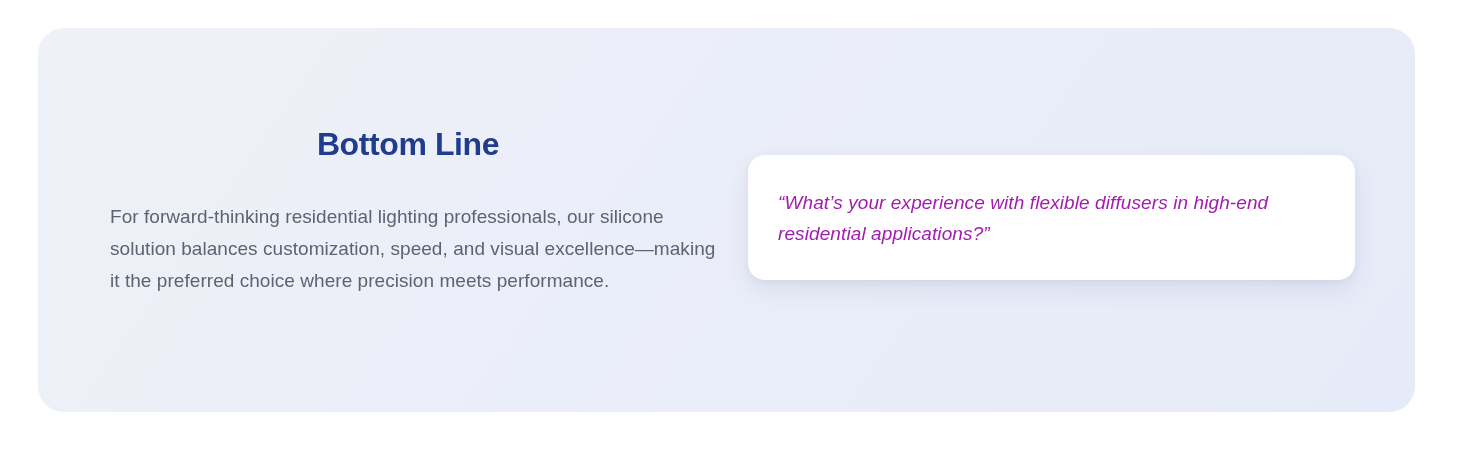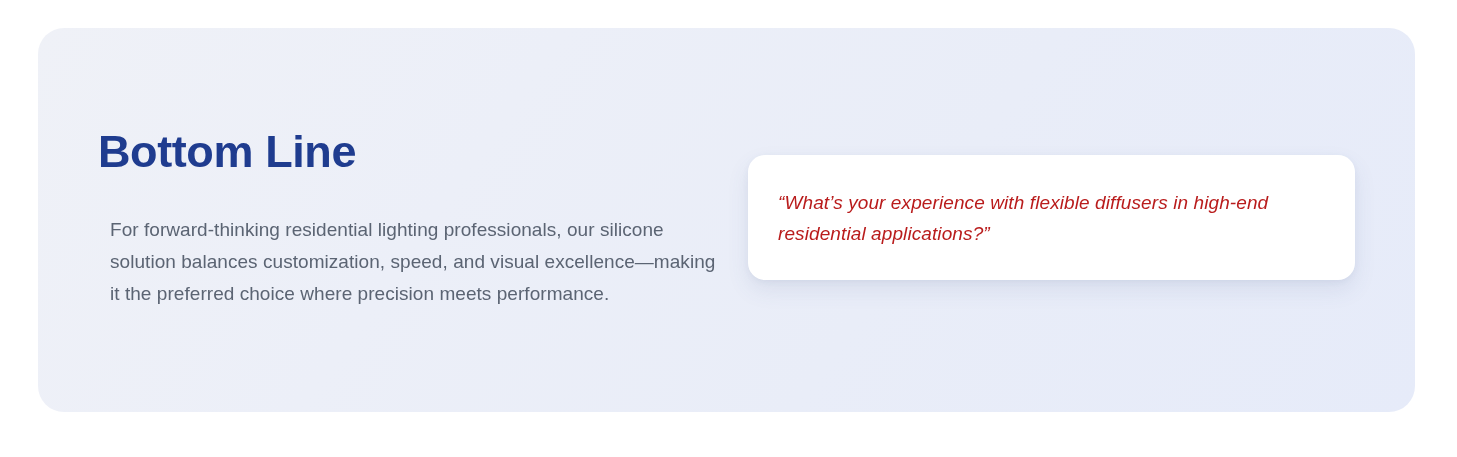--- a/index.html
+++ b/index.html
@@ -41,26 +41,27 @@
   
   .text-col {
     position: absolute;
     left: 60px;
     top: 100px;
     width: 620px;
   }
 
   .headline {
     margin: 0;
-    font-size: 45px;
+    font-size: 32px;
     line-height: 1.05;
     font-weight: bold;
     letter-spacing: -0.4px;
     color: #1f3c8f;
     font-family: "Liberation Sans", "DejaVu Sans", sans-serif;
+    text-align: center;
   }
 
   .body-copy {
     margin: 12px;
     padding-top: 27px;
     width: 608px;
     font-size: 19px;
     line-height: 32px;
     color: #5b6473;
     font-weight: 400;
@@ -81,21 +82,21 @@
     display: flex;
     align-items: center;
   }
 
   .quote-text {
     margin: 0;
     padding: 0 34px 0 30px;
     font-size: 19px;
     line-height: 31px;
     font-style: italic;
-    color: #b91c1c;
+    color: #a21caf;
     font-weight: 400;
     letter-spacing: 0.1px;
   }
 </style>
 </head>
 <body>
 
 <div class="stage">
 
   <section class="panel">

